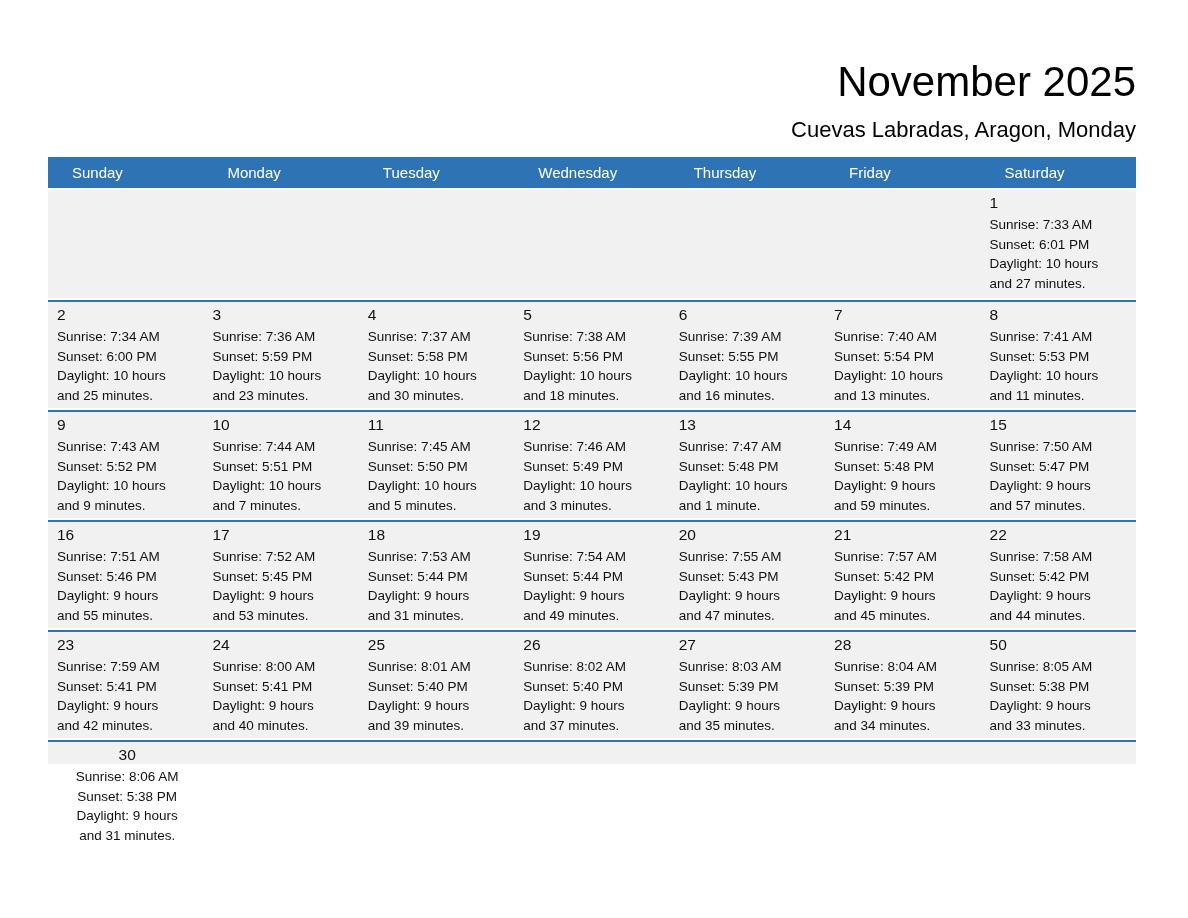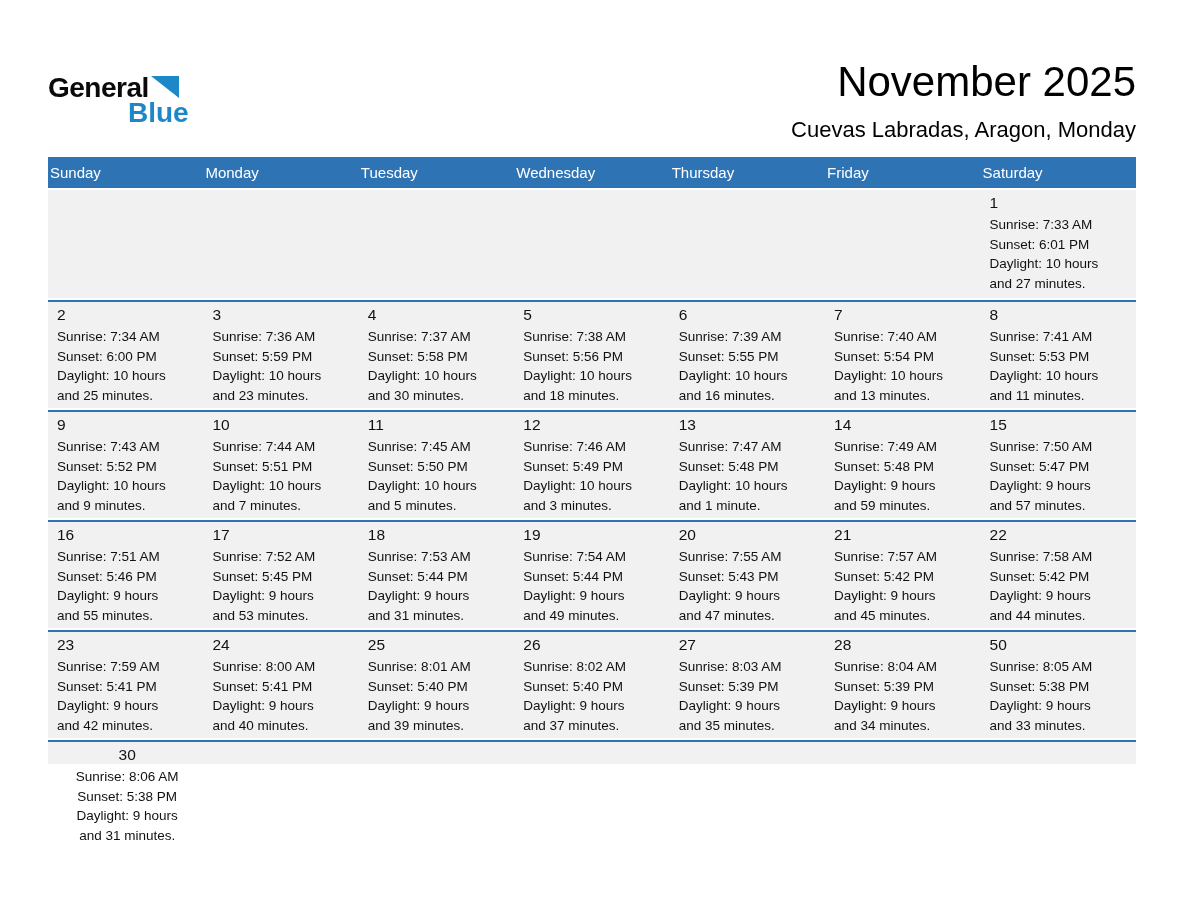--- a/index.html
+++ b/index.html
@@ -37,21 +37,21 @@
   .title-block { position: absolute; top: 60px; right: 52px; text-align: right; }
   .title { font-size: 42px; font-weight: 400; color: #000; line-height: 1.05; }
   .subtitle { font-size: 22px; font-weight: 400; color: #000; margin-top: 13px; }
 
   
   .calendar { position: absolute; left: 48px; top: 157px; width: 1088px; }
   .weekday-row {
     display: flex; background: var(--header-blue); height: 31px; align-items: center;
   }
   .weekday-cell {
-    flex: 1 1 0; color: #ffffff; font-size: 15px; padding-left: 2px;
+    flex: 1 1 0; color: #ffffff; font-size: 15px; padding-left: 24px;
     overflow: hidden; white-space: nowrap;
   }
   .week-row {
     display: flex; background: var(--row-gray);
     height: 108px; margin-top: 2px;
     border-top: 2px solid var(--line-blue);
   }
   .week-row.first { border-top: none; }
   .week-row.last {
     background: linear-gradient(to bottom, var(--row-gray) 0px, var(--row-gray) 22px, #ffffff 22px);
@@ -59,29 +59,20 @@
   }
   .day-cell { flex: 1 1 0; padding: 2px 6px 4px 9px; overflow: hidden; }
   .day-number { font-size: 15.5px; color: #111; margin: 2px 0 3px 0; line-height: 18px; }
   .day-line { font-size: 13.5px; color: #111; line-height: 19.5px; white-space: nowrap; }
 </style>
 </head>
 <body>
 
 <div class="page">
 
-  <div class="logo">
-    <div class="logo-row">
-      <span class="logo-general">General</span>
-      <svg class="logo-triangle" width="28" height="22" viewBox="0 0 28 22">
-        <polygon points="0,0 28,0 28,22" fill="#1E87C8"></polygon>
-      </svg>
-    </div>
-    <div class="logo-blue-text">Blue</div>
-  </div>
 
   <div class="title-block">
     <div class="title">November 2025</div>
     <div class="subtitle">Cuevas Labradas, Aragon, Monday</div>
   </div>
 
   <div class="calendar">
     <div class="weekday-row">
       <div class="weekday-cell">Sunday</div>
       <div class="weekday-cell">Monday</div>

